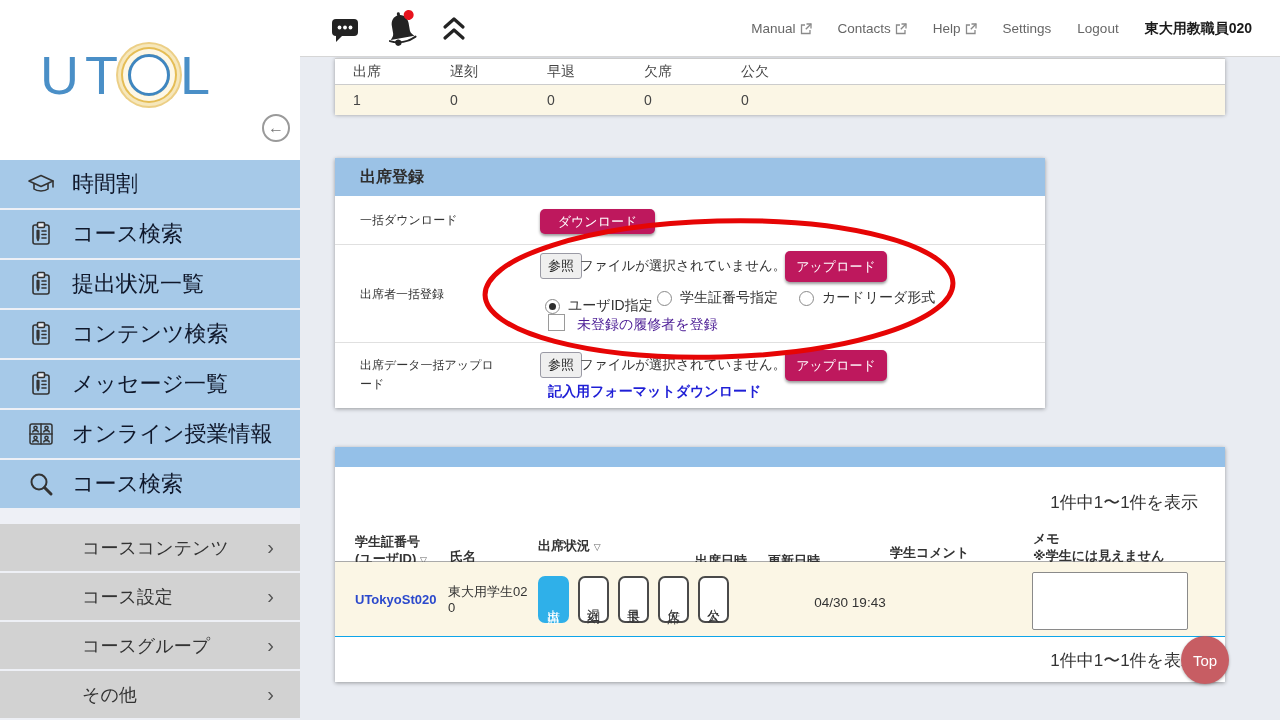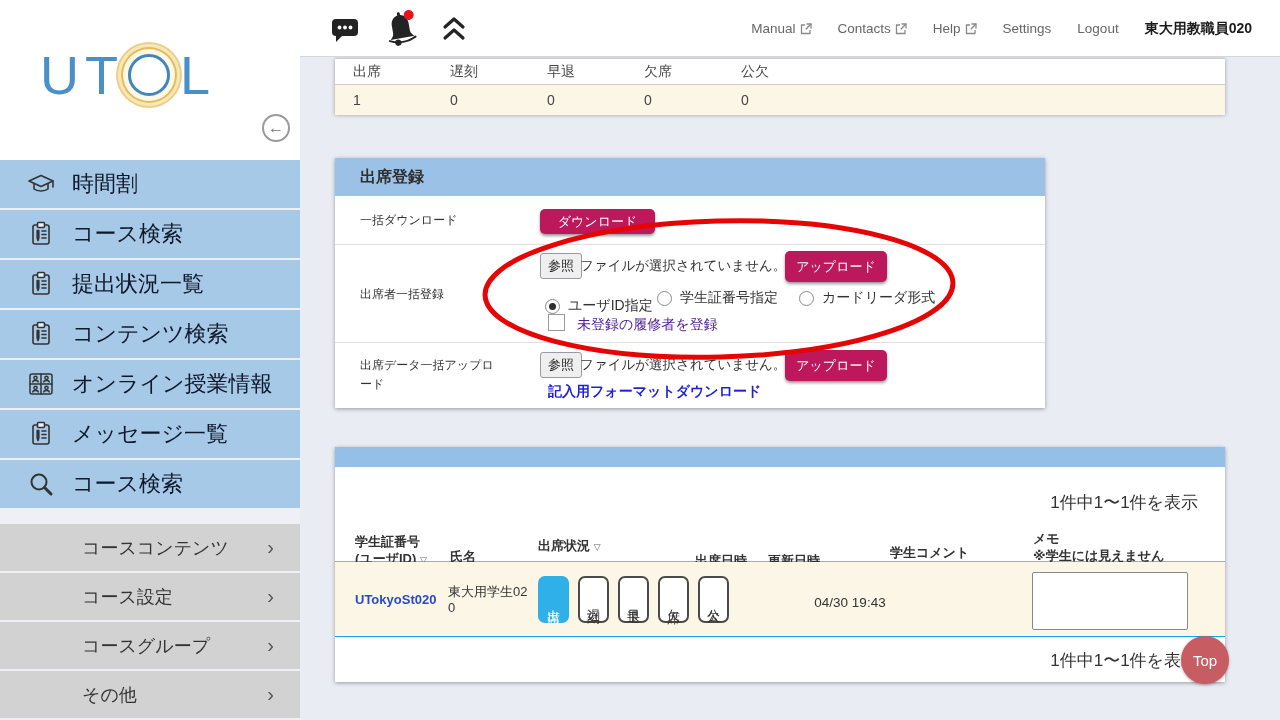--- a/index.html
+++ b/index.html
@@ -215,33 +215,33 @@
   <div class="nav-item">
     <span class="nav-icon">
         <svg width="26" height="26">
           <use href="#ic-clipboard"></use>
         </svg>
       </span>
     <span class="nav-label">コンテンツ検索</span>
   </div>
   <div class="nav-item">
     <span class="nav-icon">
+        <svg width="26" height="26">
+          <use href="#ic-clipboard"></use>
+        </svg>
+      </span>
+    <span class="nav-label">メッセージ一覧</span>
+  </div>
+  <div class="nav-item">
+    <span class="nav-icon">
         <svg width="26" height="24">
           <use href="#ic-online"></use>
         </svg>
       </span>
     <span class="nav-label">オンライン授業情報</span>
-  </div>
-  <div class="nav-item">
-    <span class="nav-icon">
-        <svg width="26" height="26">
-          <use href="#ic-clipboard"></use>
-        </svg>
-      </span>
-    <span class="nav-label">メッセージ一覧</span>
   </div>
   <div class="nav-item">
     <span class="nav-icon">
         <svg width="26" height="26">
           <use href="#ic-search"></use>
         </svg>
       </span>
     <span class="nav-label">コース検索</span>
   </div>
 

